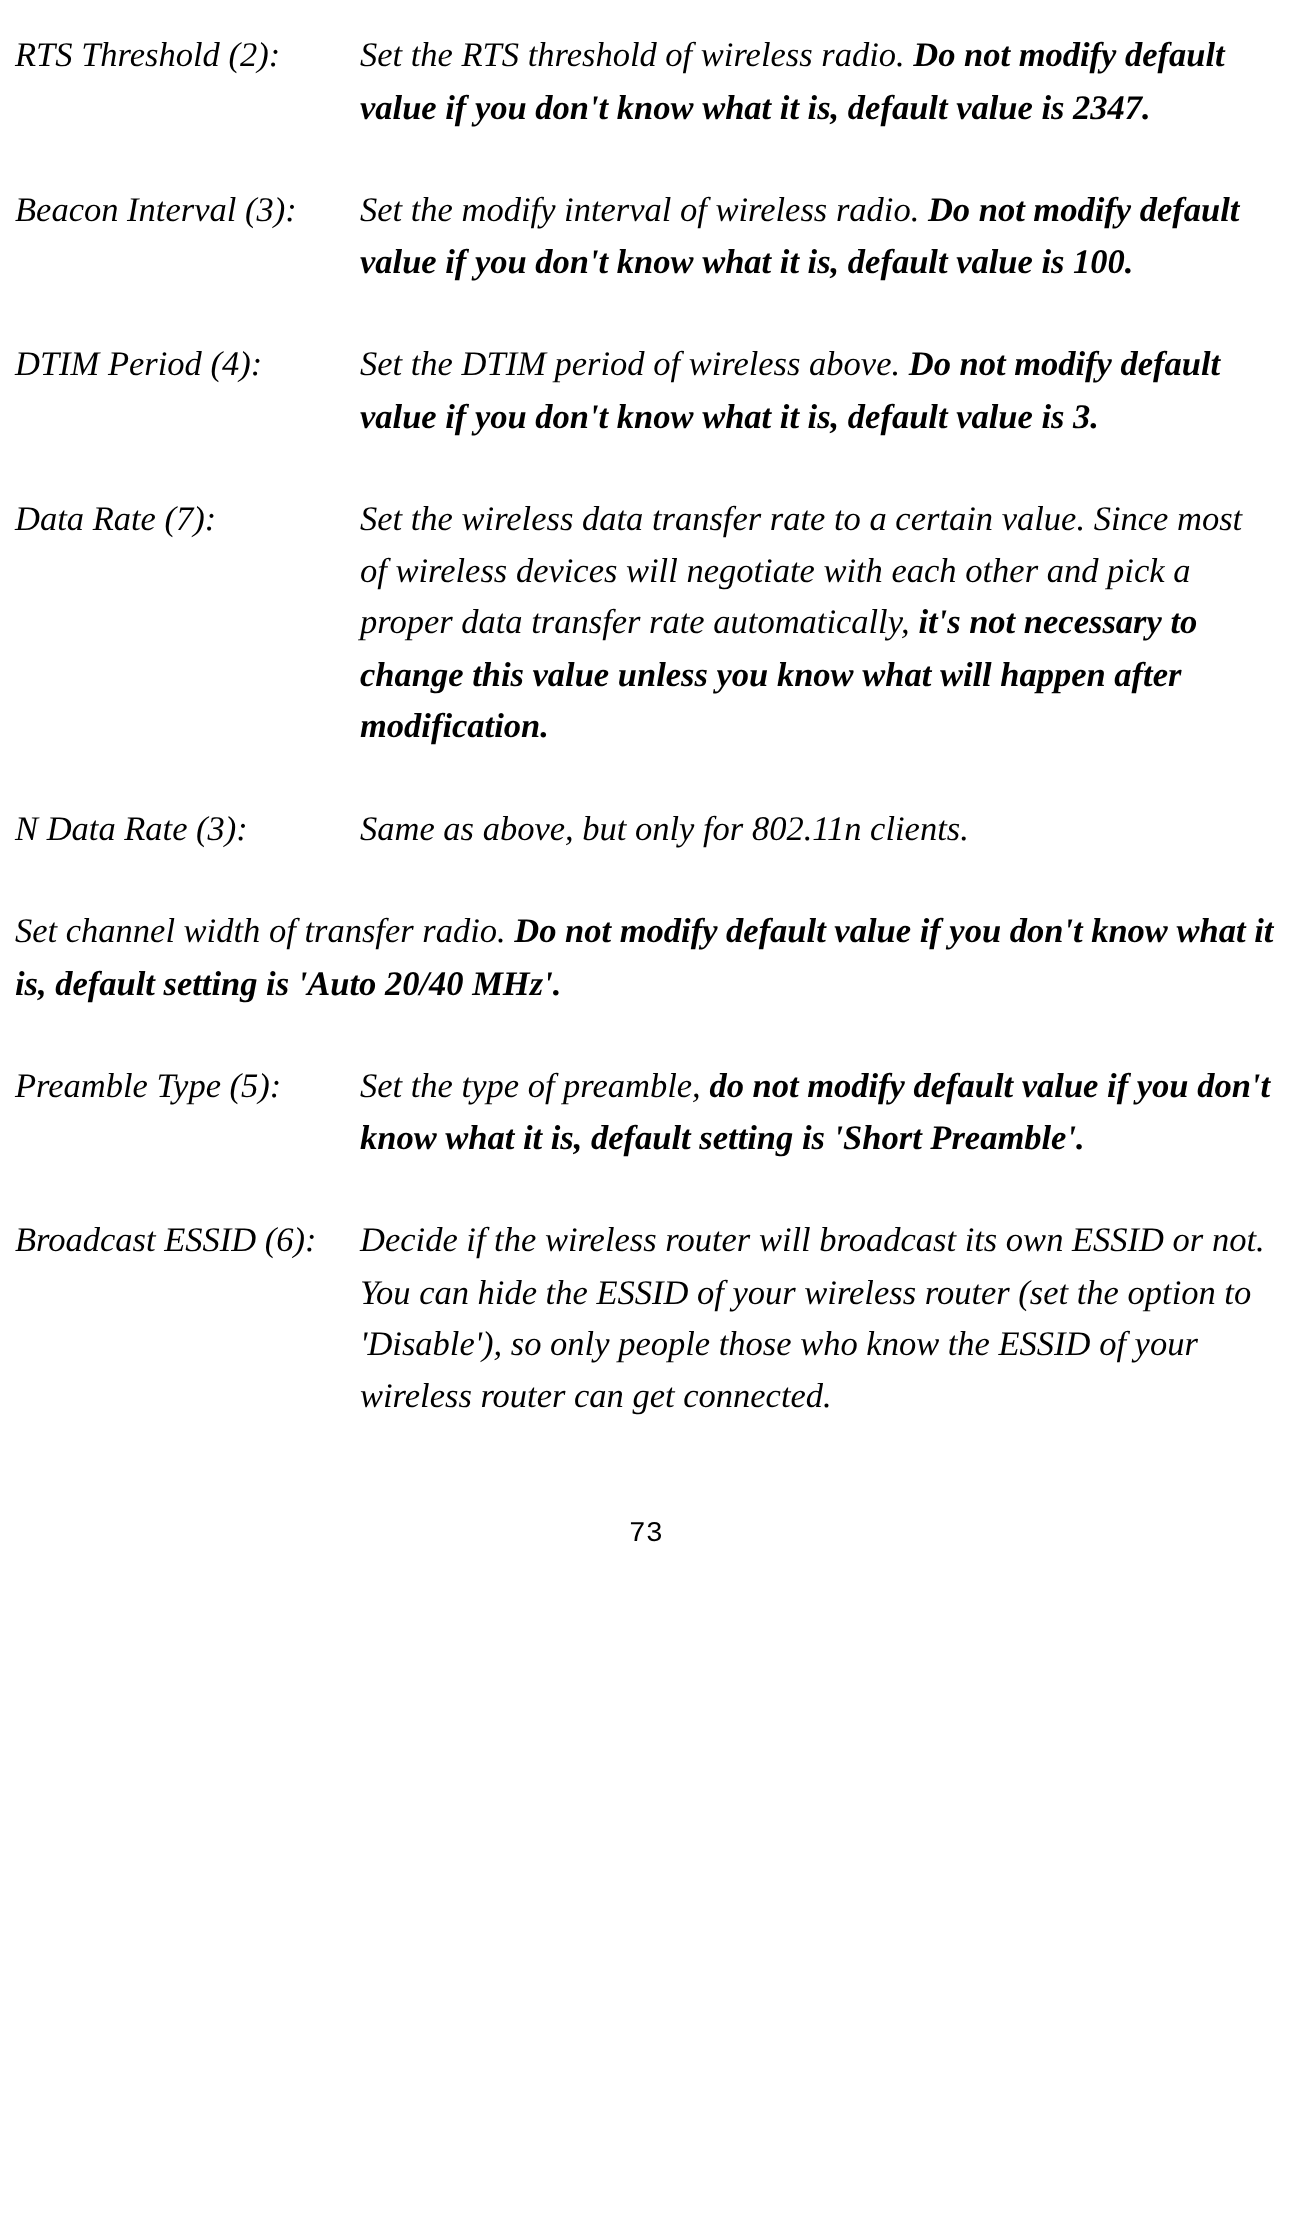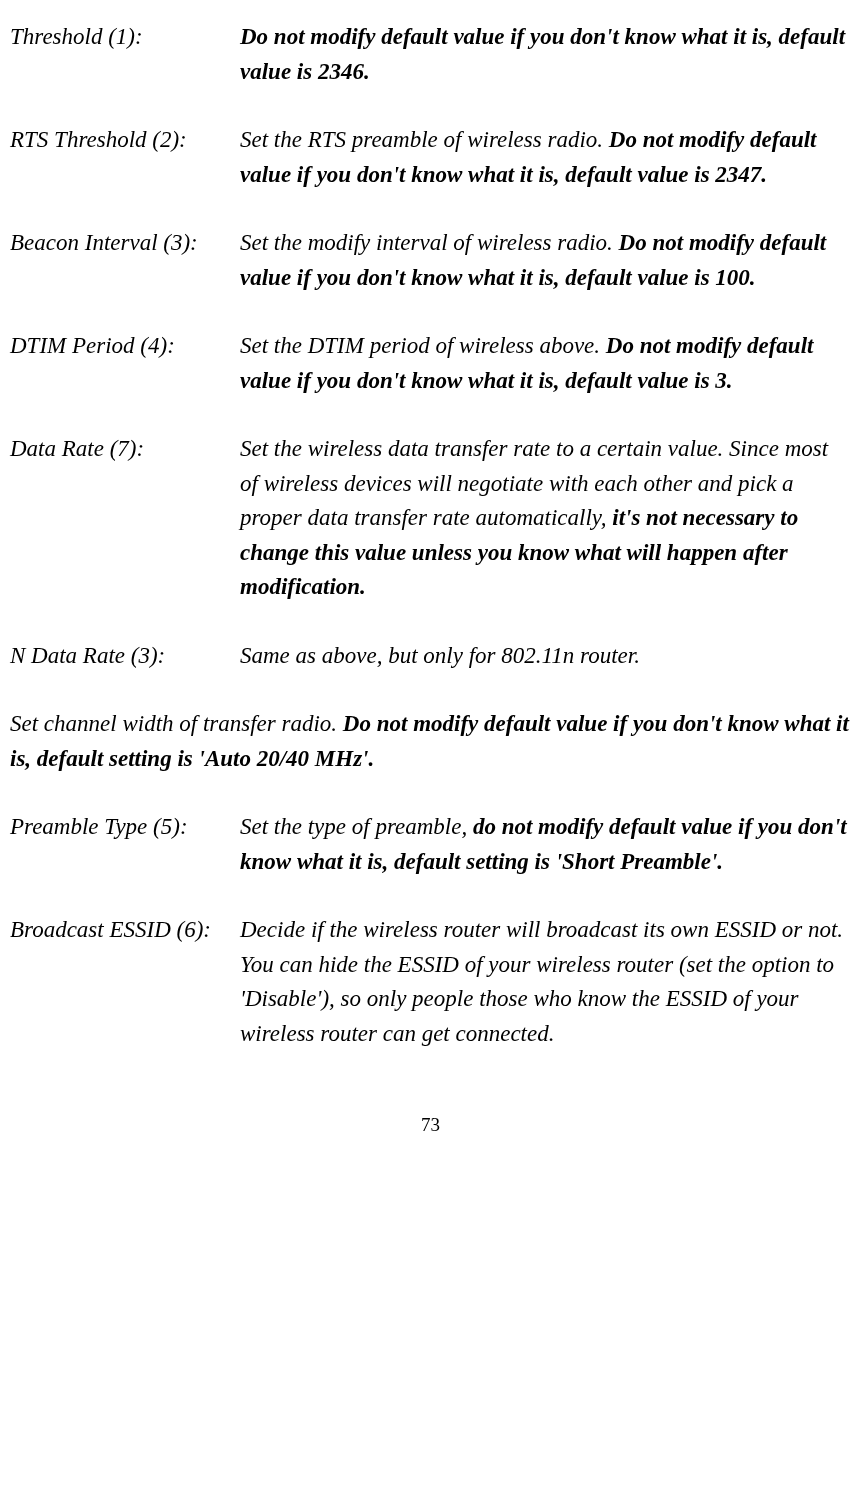--- a/index.html
+++ b/index.html
@@ -26,55 +26,52 @@
       flex: 1;
     }
     .bold {
       font-weight: bold;
     }
     .page-num {
       text-align: center;
       font-style: normal;
       font-size: 19px;
       margin-top: 60px;
+      font-family: Liberation Mono, monospace;
     }
   </style>
 </head>
 <body>
 
 <div>
 
-  <div class="entry">
-    <div class="label">Threshold (1):</div>
-    <div class="desc"><span></span><span class="bold">Do not modify default value if you don't know what it is, default value is 2346.</span><span></span></div>
-  </div>
 
   <div class="entry">
     <div class="label">RTS Threshold (2):</div>
-    <div class="desc"><span>Set the RTS preamble of wireless radio. </span><span class="bold">Do not modify default value if you don't know what it is, default value is 2347.</span><span></span></div>
+    <div class="desc"><span>Set the RTS threshold of wireless radio. </span><span class="bold">Do not modify default value if you don't know what it is, default value is 2347.</span><span></span></div>
   </div>
 
   <div class="entry">
     <div class="label">Beacon Interval (3):</div>
     <div class="desc"><span>Set the modify interval of wireless radio. </span><span class="bold">Do not modify default value if you don't know what it is, default value is 100.</span><span></span></div>
   </div>
 
   <div class="entry">
     <div class="label">DTIM Period (4):</div>
     <div class="desc"><span>Set the DTIM period of wireless above. </span><span class="bold">Do not modify default value if you don't know what it is, default value is 3.</span><span></span></div>
   </div>
 
   <div class="entry">
     <div class="label">Data Rate (7):</div>
     <div class="desc"><span>Set the wireless data transfer rate to a certain value. Since most of wireless devices will negotiate with each other and pick a proper data transfer rate automatically, </span><span class="bold">it's not necessary to change this value unless you know what will happen after modification.</span><span></span></div>
   </div>
 
   <div class="entry">
     <div class="label">N Data Rate (3):</div>
-    <div class="desc"><span>Same as above, but only for 802.11n router.</span><span class="bold"></span><span></span></div>
+    <div class="desc"><span>Same as above, but only for 802.11n clients.</span><span class="bold"></span><span></span></div>
   </div>
 
   <div class="entry">
     <div class="desc"><span>Set channel width of transfer radio. </span><span class="bold">Do not modify default value if you don't know what it is, default setting is 'Auto 20/40 MHz'.</span><span></span></div>
   </div>
 
   <div class="entry">
     <div class="label">Preamble Type (5):</div>
     <div class="desc"><span>Set the type of preamble, </span><span class="bold">do not modify default value if you don't know what it is, default setting is 'Short Preamble'.</span><span></span></div>
   </div>

